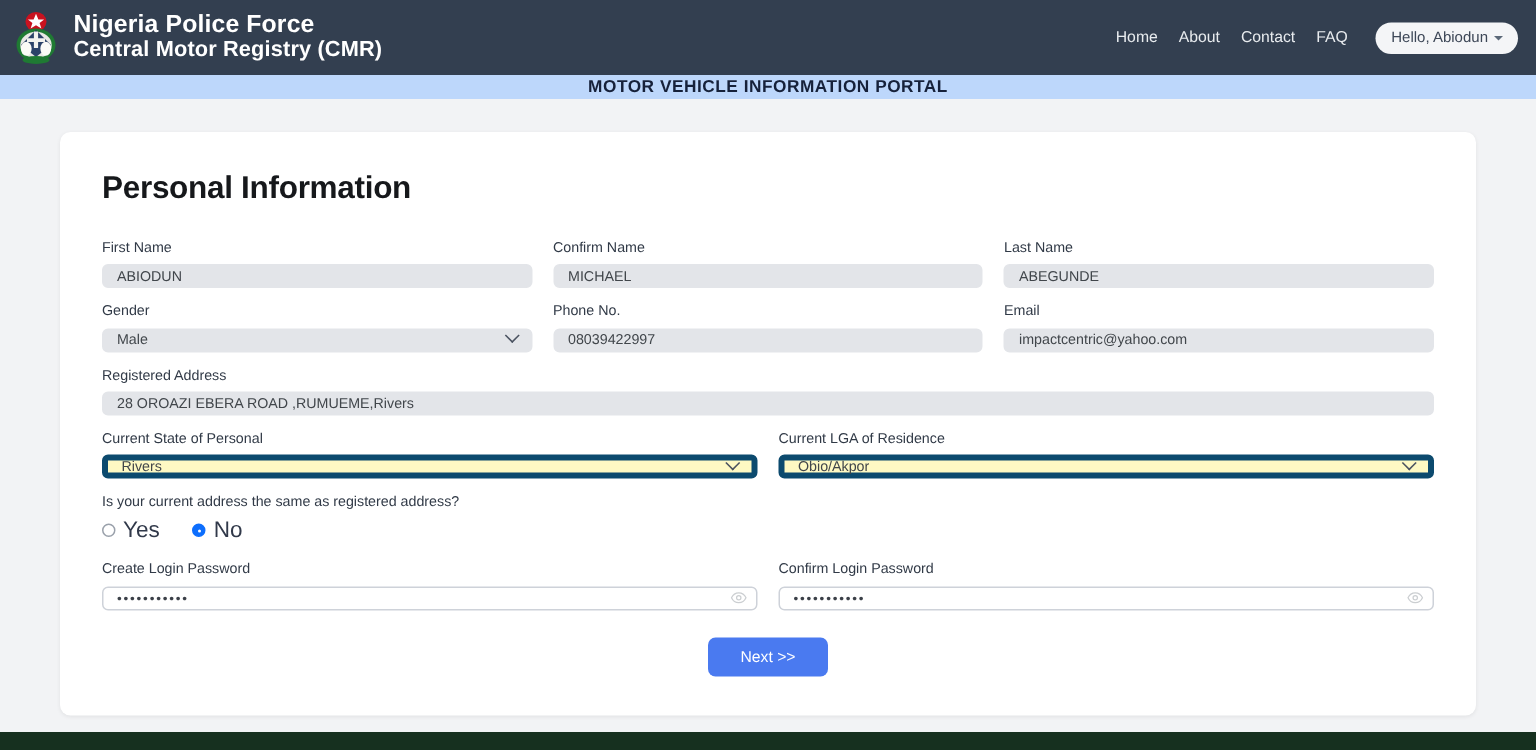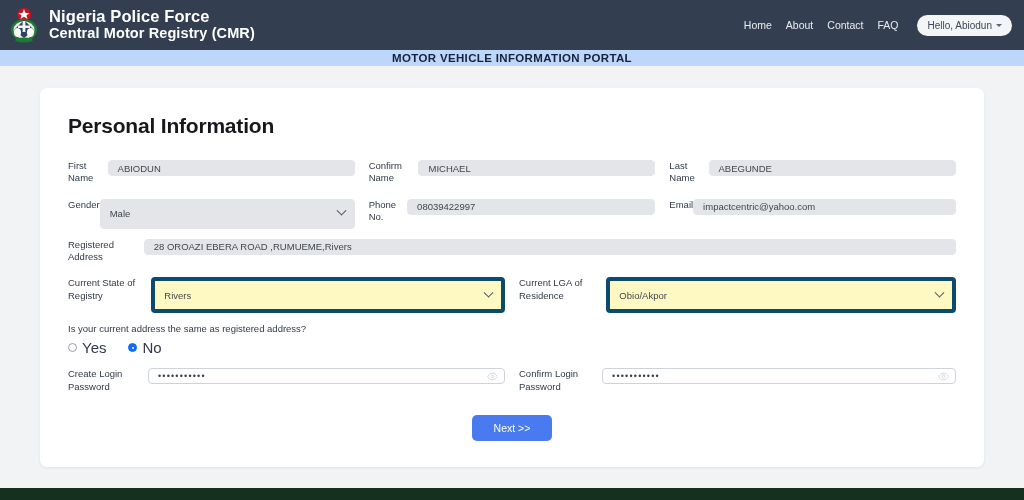--- a/index.html
+++ b/index.html
@@ -130,21 +130,21 @@
   
   .row {
     display: flex;
     gap: 14px;
     margin-bottom: 10px;
   }
   .row.two > .field { flex: 1 1 0; }
   .row.three > .field { flex: 1 1 0; }
   .field.full { flex: 1 1 100%; }
 
-  .field { display: flex; flex-direction: row; min-width: 0; }
+  .field { display: flex; flex-direction: column; min-width: 0; }
 
   label.flabel {
     font-size: 9.5px;
     color: #313a47;
     margin-bottom: 4px;
     font-weight: normal;
     line-height: 1.3;
   }
 
   .input,
@@ -165,21 +165,21 @@
     border: 1px solid #e3e5e9;
     padding: 0 9px;
     overflow: hidden;
     white-space: nowrap;
   }
 
   
   .select {
     background: #e3e5e9;
     border: 1px solid #e3e5e9;
-    padding: 14px 9px;
+    padding: 0 9px;
     justify-content: space-between;
     cursor: pointer;
   }
   
   .select.white {
     background: #fef9c3;
     border: 4px solid #0c4a6e;
   }
   .select .sel-val { overflow: hidden; white-space: nowrap; }
 
@@ -354,21 +354,21 @@
 
     <div class="row">
       <div class="field full">
         <label class="flabel">Registered Address</label>
         <div class="input" placeholder="Registered Address">28 OROAZI EBERA ROAD ,RUMUEME,Rivers</div>
       </div>
     </div>
 
     <div class="row two">
       <div class="field">
-        <label class="flabel">Current State of Registry</label>
+        <label class="flabel">Current State of Personal</label>
         <div class="select white">
           <span class="sel-val">Rivers</span>
           <span class="chev"></span>
         </div>
       </div>
       <div class="field">
         <label class="flabel">Current LGA of Residence</label>
         <div class="select white">
           <span class="sel-val">Obio/Akpor</span>
           <span class="chev"></span>

